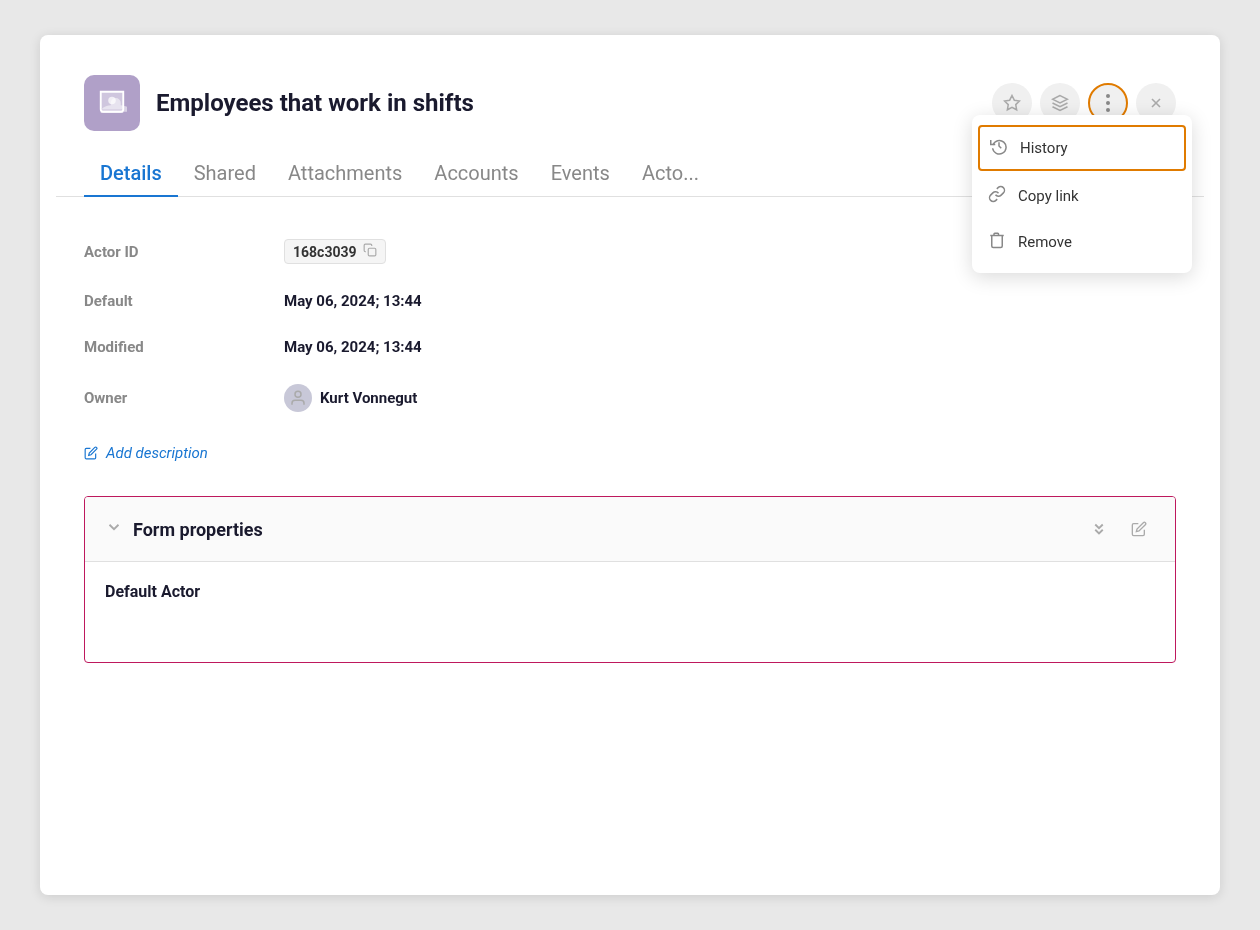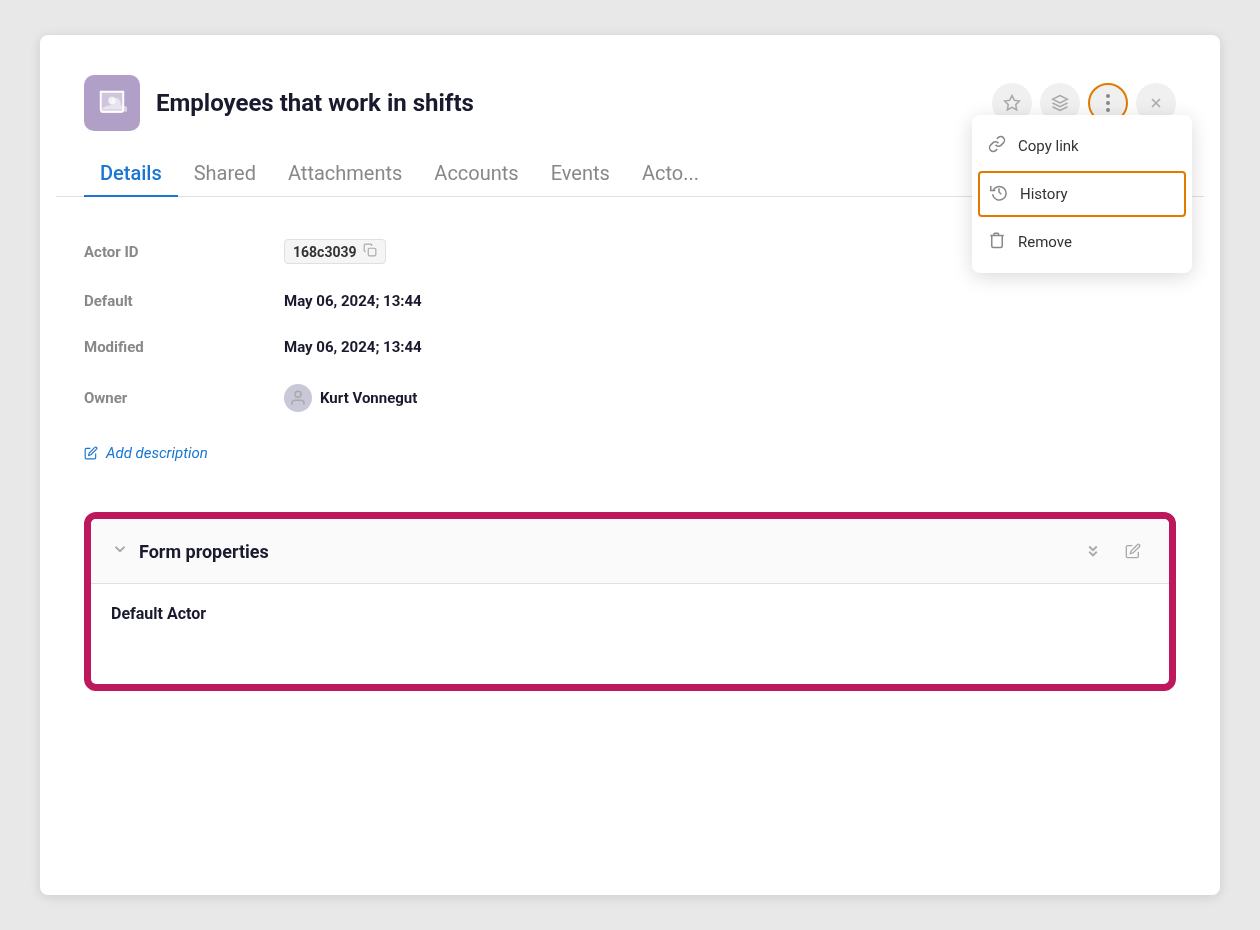--- a/index.html
+++ b/index.html
@@ -155,23 +155,23 @@
       gap: 8px;
       color: #1976d2;
       font-style: italic;
       font-size: 15px;
       cursor: pointer;
       margin-top: 8px;
       padding: 10px 0;
     }
     
     .form-properties {
-      margin-top: 40px;
-      border: 7px solid #be185d;
-      border-radius: 12px;
+      margin-top: 24px;
+      border: 1px solid #be185d;
+      border-radius: 4px;
       overflow: hidden;
     }
     .form-properties-header {
       display: flex;
       align-items: center;
       justify-content: space-between;
       padding: 16px 20px;
       background: #fafafa;
       border-bottom: 1px solid #e0e0e0;
     }
@@ -391,42 +391,42 @@
         </div>
       </div>
       <div class="form-properties-body">
         <span class="default-actor-label">Default Actor</span>
       </div>
     </div>
 
   </div>
 
   <div class="dropdown-menu">
-    <div class="dropdown-item">
-      <span class="dropdown-icon">
-        <svg width="18" height="18" viewBox="0 0 24 24" fill="none" stroke="#888" stroke-width="2">
-          <path d="M10 13a5 5 0 0 0 7.54.54l3-3a5 5 0 0 0-7.07-7.07l-1.72 1.71"></path>
-          <path d="M14 11a5 5 0 0 0-7.54-.54l-3 3a5 5 0 0 0 7.07 7.07l1.71-1.71"></path>
-        </svg>
-      </span>
-      <span>Copy link</span>
-    </div>
     <div class="dropdown-item highlighted">
       <span class="dropdown-icon">
         <svg width="18" height="18" viewBox="0 0 24 24" fill="none" stroke="#888" stroke-width="2">
           <polyline points="1 4 1 10 7 10"></polyline>
           <path d="M3.51 15a9 9 0 1 0 .49-4.5"></path>
           <polyline points="12 7 12 12 15 15"></polyline>
         </svg>
       </span>
       <span>History</span>
     </div>
     <div class="dropdown-item">
       <span class="dropdown-icon">
         <svg width="18" height="18" viewBox="0 0 24 24" fill="none" stroke="#888" stroke-width="2">
+          <path d="M10 13a5 5 0 0 0 7.54.54l3-3a5 5 0 0 0-7.07-7.07l-1.72 1.71"></path>
+          <path d="M14 11a5 5 0 0 0-7.54-.54l-3 3a5 5 0 0 0 7.07 7.07l1.71-1.71"></path>
+        </svg>
+      </span>
+      <span>Copy link</span>
+    </div>
+    <div class="dropdown-item">
+      <span class="dropdown-icon">
+        <svg width="18" height="18" viewBox="0 0 24 24" fill="none" stroke="#888" stroke-width="2">
           <polyline points="3 6 5 6 21 6"></polyline>
           <path d="M19 6v14a2 2 0 0 1-2 2H7a2 2 0 0 1-2-2V6m3 0V4a1 1 0 0 1 1-1h4a1 1 0 0 1 1 1v2"></path>
         </svg>
       </span>
       <span>Remove</span>
     </div>
   </div>
 
 </div>
 

